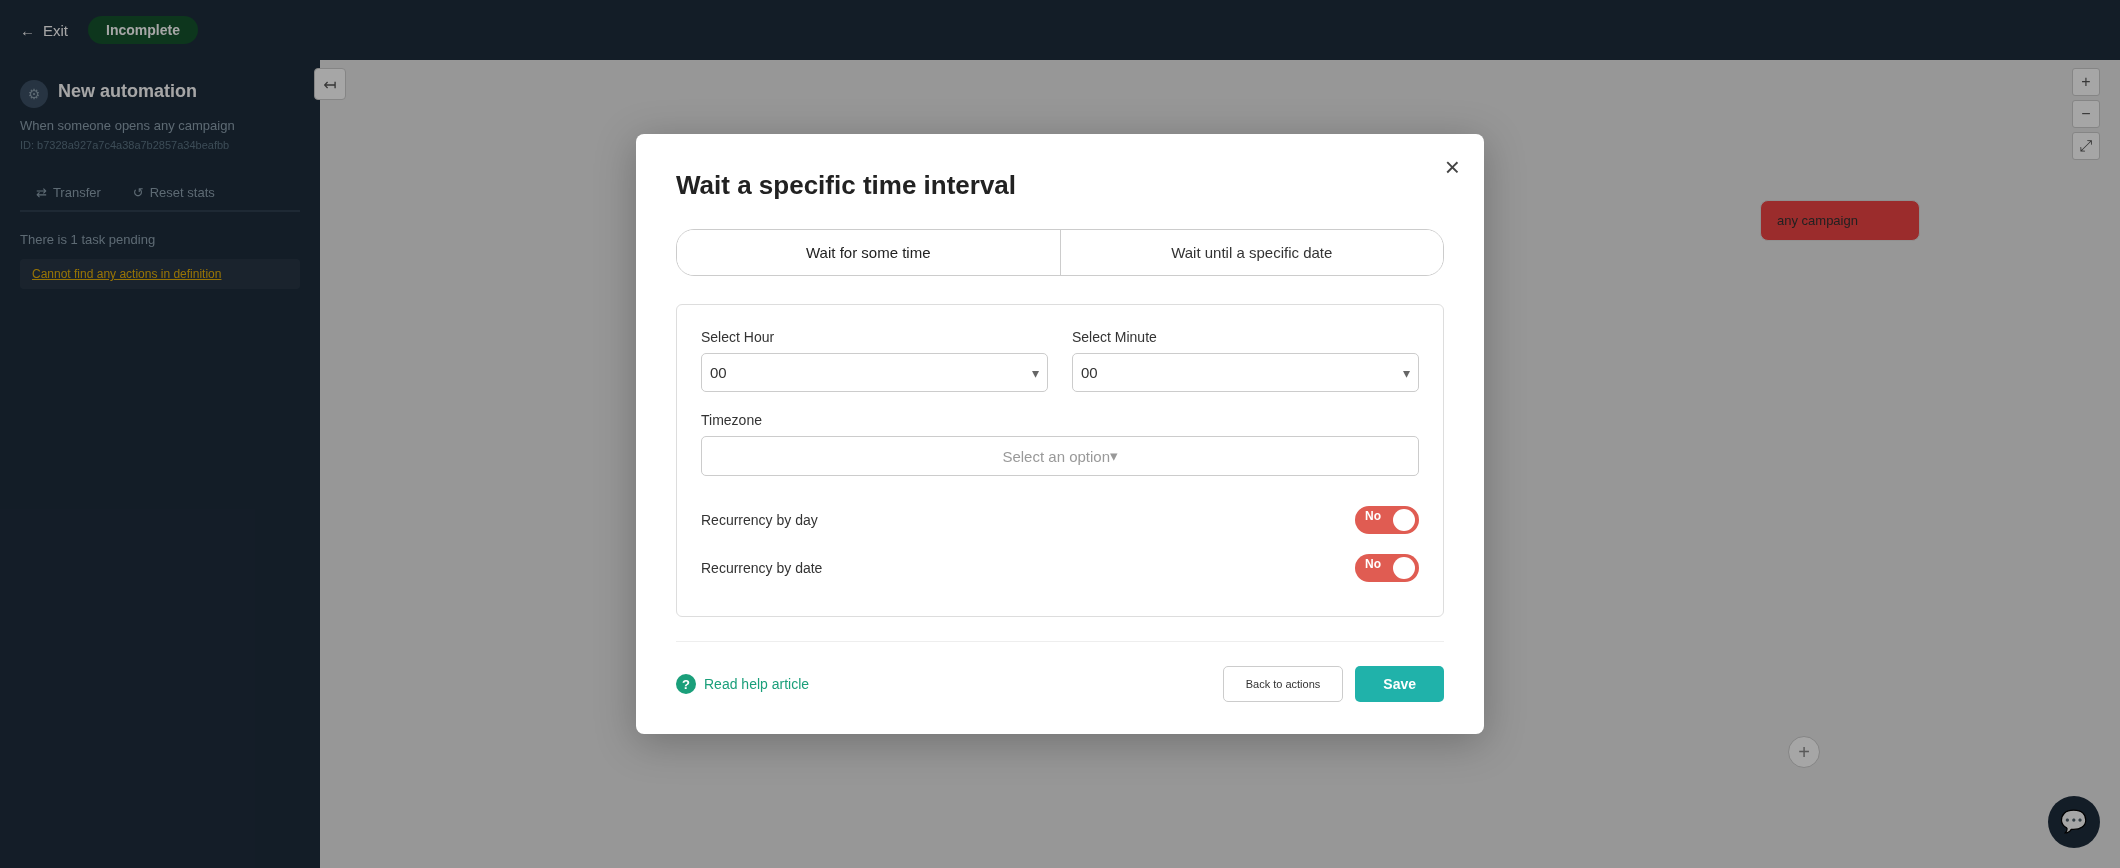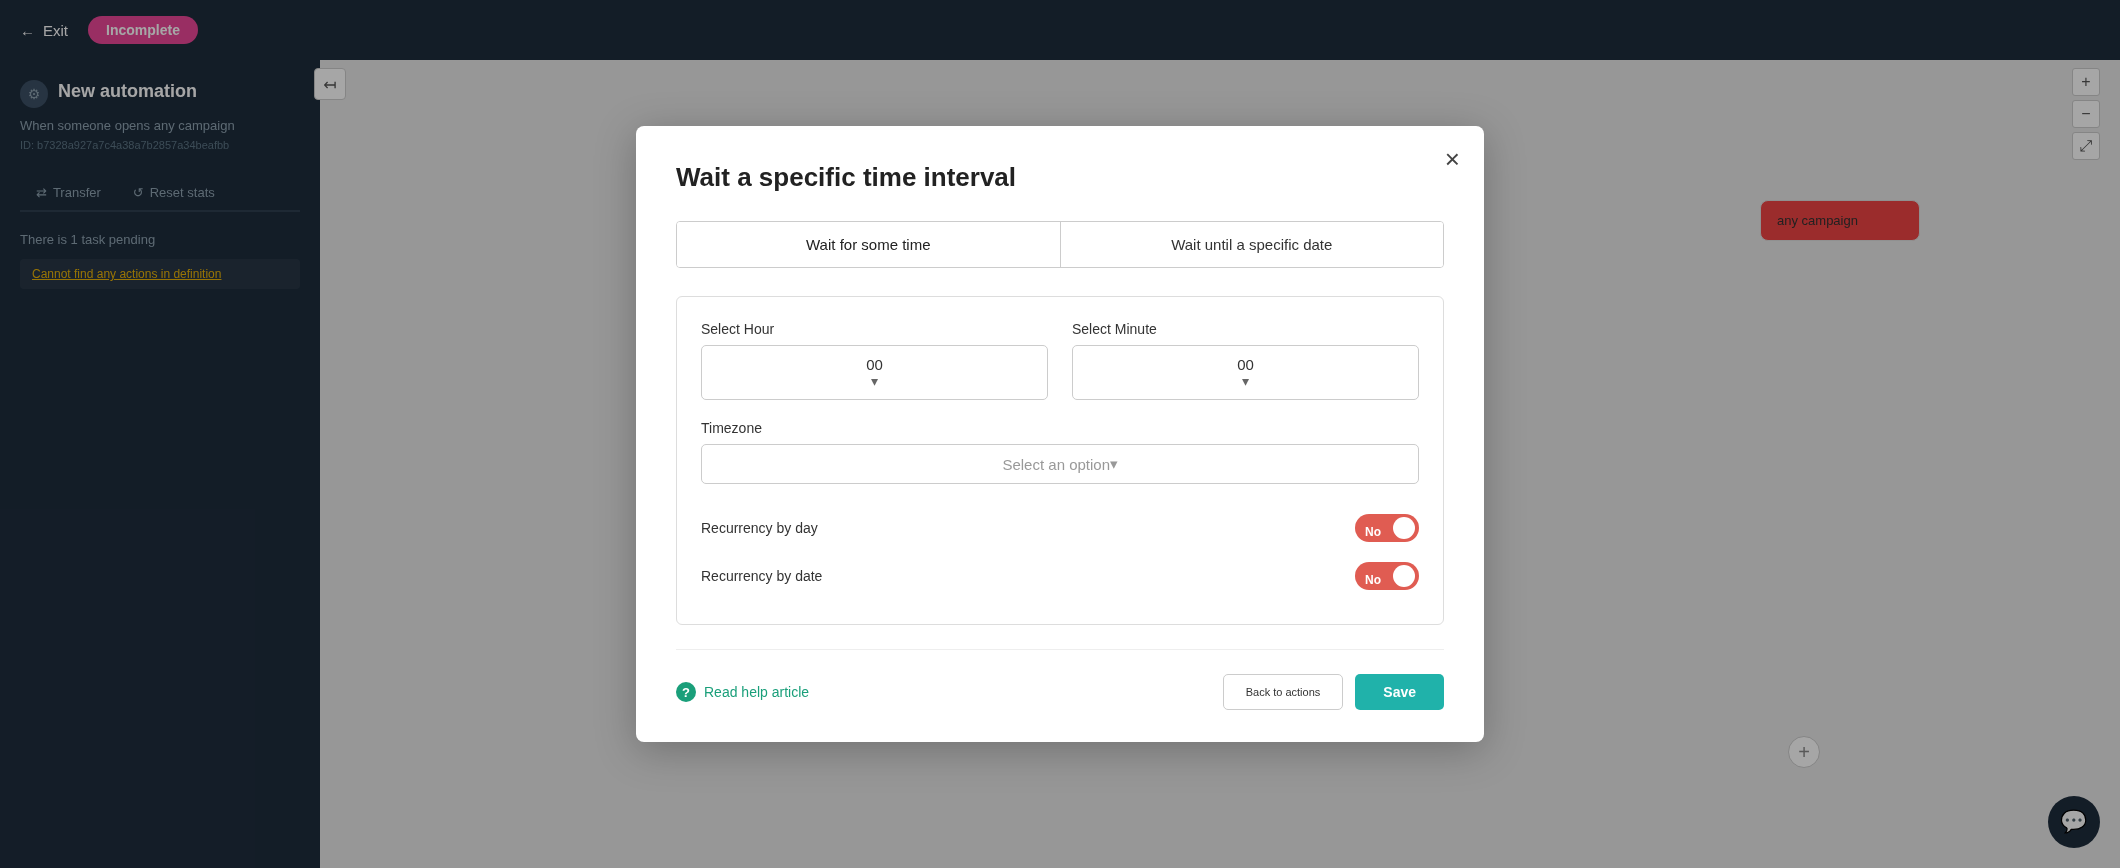--- a/index.html
+++ b/index.html
@@ -36,21 +36,21 @@
       align-items: center;
       gap: 8px;
       color: #fff;
       font-size: 15px;
       cursor: pointer;
       background: none;
       border: none;
     }
 
     .incomplete-badge {
-      background: #ec4899;
+      background: #14532d;
       color: #fff;
       padding: 6px 18px;
       border-radius: 20px;
       font-size: 14px;
       font-weight: 600;
     }
 
     .sidebar-panel {
       position: absolute;
       top: 60px;
@@ -252,21 +252,21 @@
       font-size: 26px;
       cursor: pointer;
       color: #444;
       line-height: 1;
     }
 
     
     .tab-switcher {
       display: flex;
       border: 1.5px solid #ccc;
-      border-radius: 4px;
+      border-radius: 18px;
       overflow: hidden;
       margin-bottom: 28px;
     }
 
     .tab-switch-item {
       flex: 1;
       padding: 14px;
       text-align: center;
       font-size: 15px;
       cursor: pointer;
@@ -312,26 +312,25 @@
       color: #333;
       font-weight: 500;
     }
 
     .select-input {
       display: flex;
       align-items: center;
       justify-content: space-between;
       border: 1.5px solid #ccc;
       border-radius: 5px;
-      padding: 10px 0;
+      padding: 10px 8px;
       cursor: pointer;
       background: #fff;
       font-size: 15px;
       color: #333;
-      flex-direction: column;
     }
 
     .select-input .chevron {
       color: #666;
       font-size: 14px;
     }
 
     .timezone-select {
       display: flex;
       align-items: center;
@@ -353,21 +352,21 @@
       padding: 10px 0;
     }
 
     .toggle-label {
       font-size: 14px;
       color: #333;
     }
 
     .toggle {
       display: flex;
-      align-items: flex-end;
+      align-items: flex-start;
       gap: 0;
       background: #e05c52;
       border-radius: 20px;
       padding: 3px 4px 3px 10px;
       cursor: pointer;
       min-width: 64px;
       justify-content: space-between;
     }
 
     .toggle-text {

